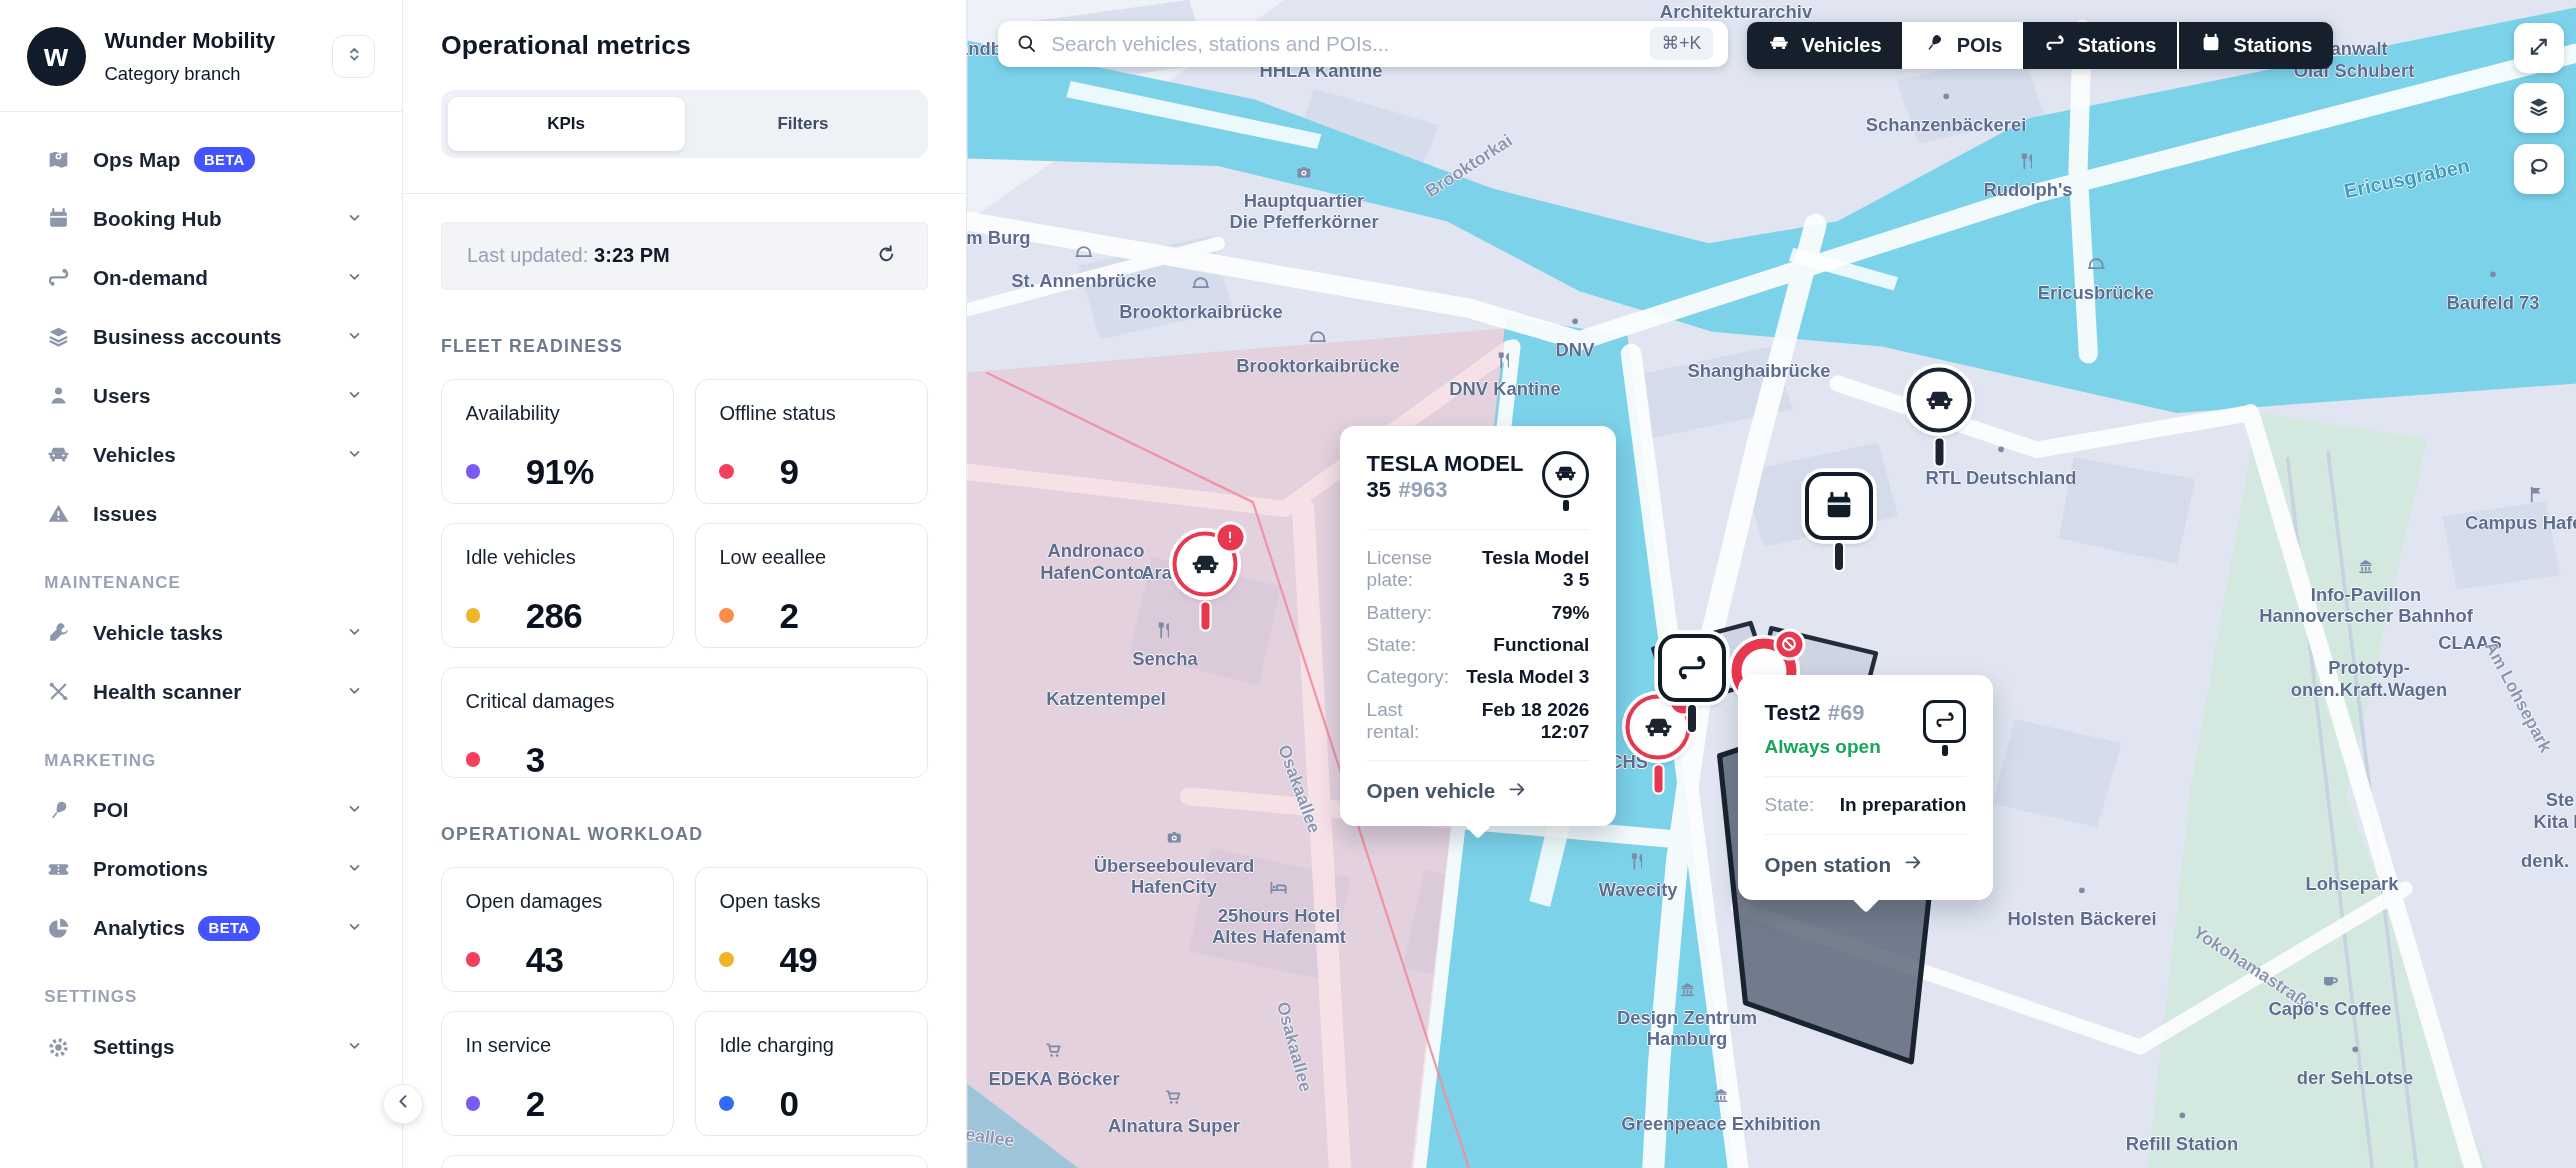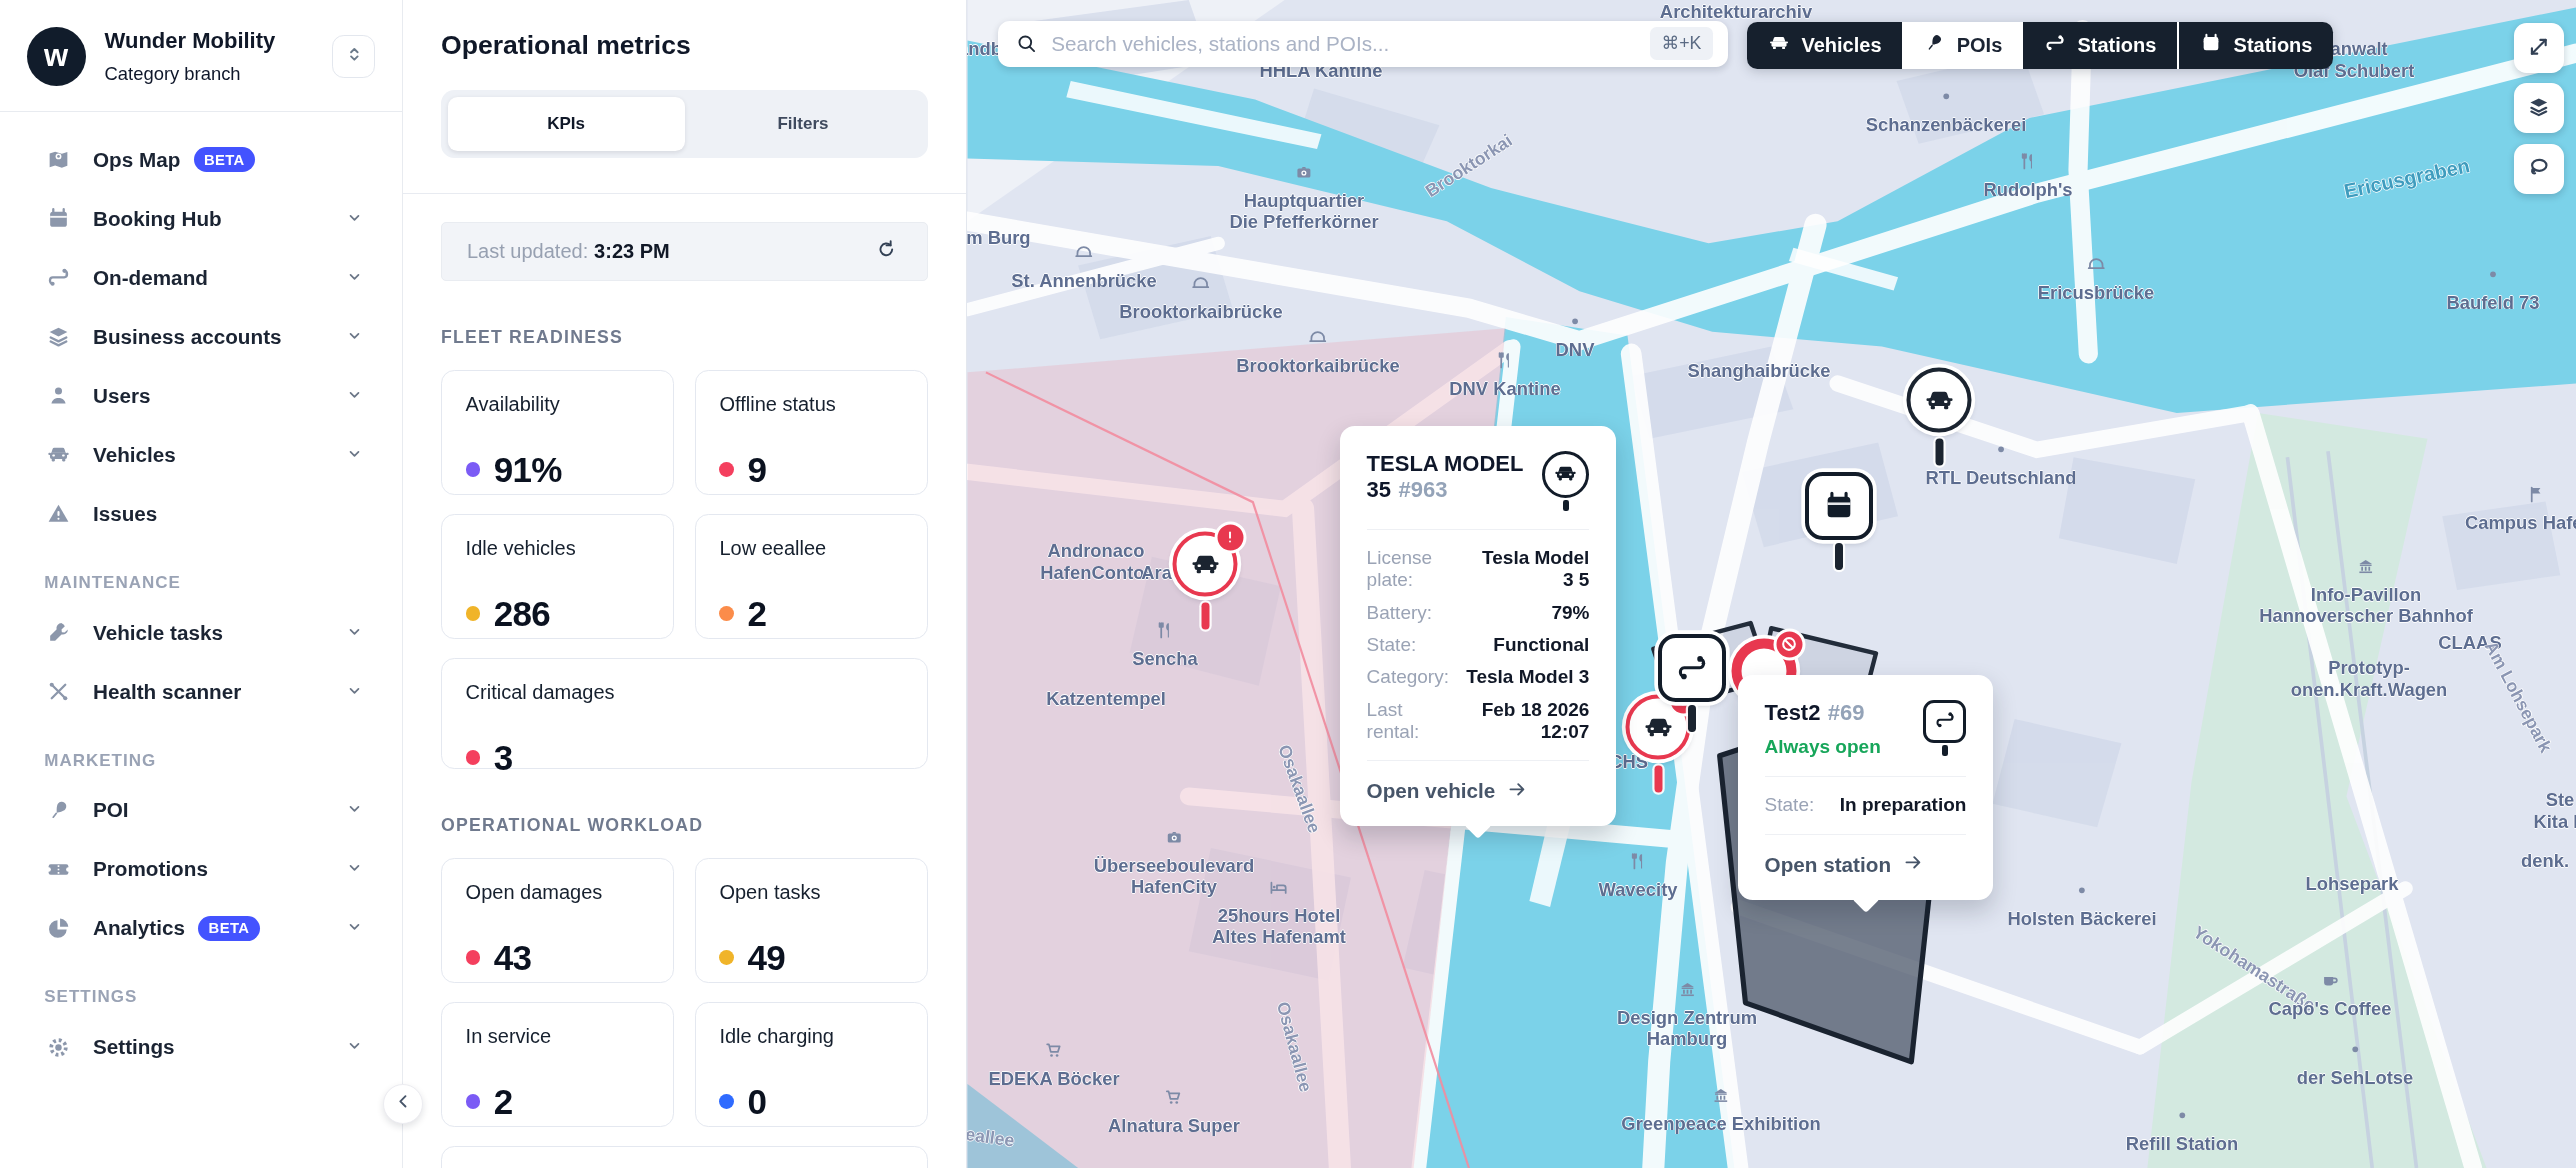--- a/index.html
+++ b/index.html
@@ -37,31 +37,31 @@
   .metrics { position:relative; width:564px; height:100%; background:#fff; flex:0 0 auto;
     border-right:0.7px solid #e3e7ee; z-index:55; overflow:hidden; }
   .panel-inner { padding:0 38px; }
   .panel-title { font-size:26.6px; font-weight:700; color:#101828; margin-top:29.5px; }
   .tabs { margin-top:29.5px; background:#eef1f6; border-radius:13.3px; padding:6.6px; display:flex; height:68px; }
   .tab { flex:1; display:flex; align-items:center; justify-content:center; font-size:17px; font-weight:600;
     color:#3f4a5e; border-radius:9.6px; cursor:pointer; }
   .tab.active { background:#fff; color:#101828; box-shadow:0 1.5px 4.4px rgba(15,23,42,.10); }
   .panel-divider { height:0.7px; background:#e8ebf1; margin-top:35px; }
   .updated-box { margin:28px 38px 0 38px; background:#f2f4f8; border:0.7px solid #e9ecf1; border-radius:5px;
-    height:59px; display:flex; align-items:center; padding:0 25px; }
+    height:68px; display:flex; align-items:center; padding:0 25px; }
   .updated-text { font-size:20px; color:#97a0b1; }
   .updated-text b { color:#111827; font-weight:700; margin-left:5.9px; }
   .refresh-btn { margin-left:auto; background:none; border:none; color:#334155; cursor:pointer;
     width:32px; height:32px; display:flex; align-items:center; justify-content:center; }
   .group-header { font-size:17.7px; font-weight:700; letter-spacing:1.2px; color:#707a8e; margin-top:46px; }
   .card-grid { margin-top:22px; display:grid; grid-template-columns:1fr 1fr; gap:19px 20.7px; }
   .kpi-card { background:#fff; border:0.7px solid #e4e8f0; border-radius:13.3px; padding:22px 23.6px; height:125px; }
   .kpi-card.full { grid-column:span 2; height:111px; }
   .kpi-label { font-size:20px; font-weight:500; color:#16202e; }
-  .kpi-value-row { display:flex; align-items:center; margin-top:34px; }
+  .kpi-value-row { display:flex; align-items:center; margin-top:27px;gap:32px; }
   .kpi-dot { width:14.8px; height:14.8px; border-radius:50%; margin-right:13.3px; flex:0 0 auto; }
   .kpi-value { font-size:35px; font-weight:700; color:#0b1220; letter-spacing:-0.7px; }
 
   
   .map { position:relative; flex:1; height:100%; background:#e0e5f1; overflow:hidden; }
   .map svg.base { position:absolute; inset:0; }
   #map-labels,#map-markers { position:absolute; inset:0; }
   .map-label { position:absolute; transform:translate(-50%,-50%); display:flex; flex-direction:column;
     align-items:center; text-align:center; line-height:1.18; white-space:nowrap; pointer-events:none;
     text-shadow:0 0.7px 0 rgba(255,255,255,.95), 0 -0.7px 0 rgba(255,255,255,.95), 0.7px 0 0 rgba(255,255,255,.95), -0.7px 0 0 rgba(255,255,255,.95); }

